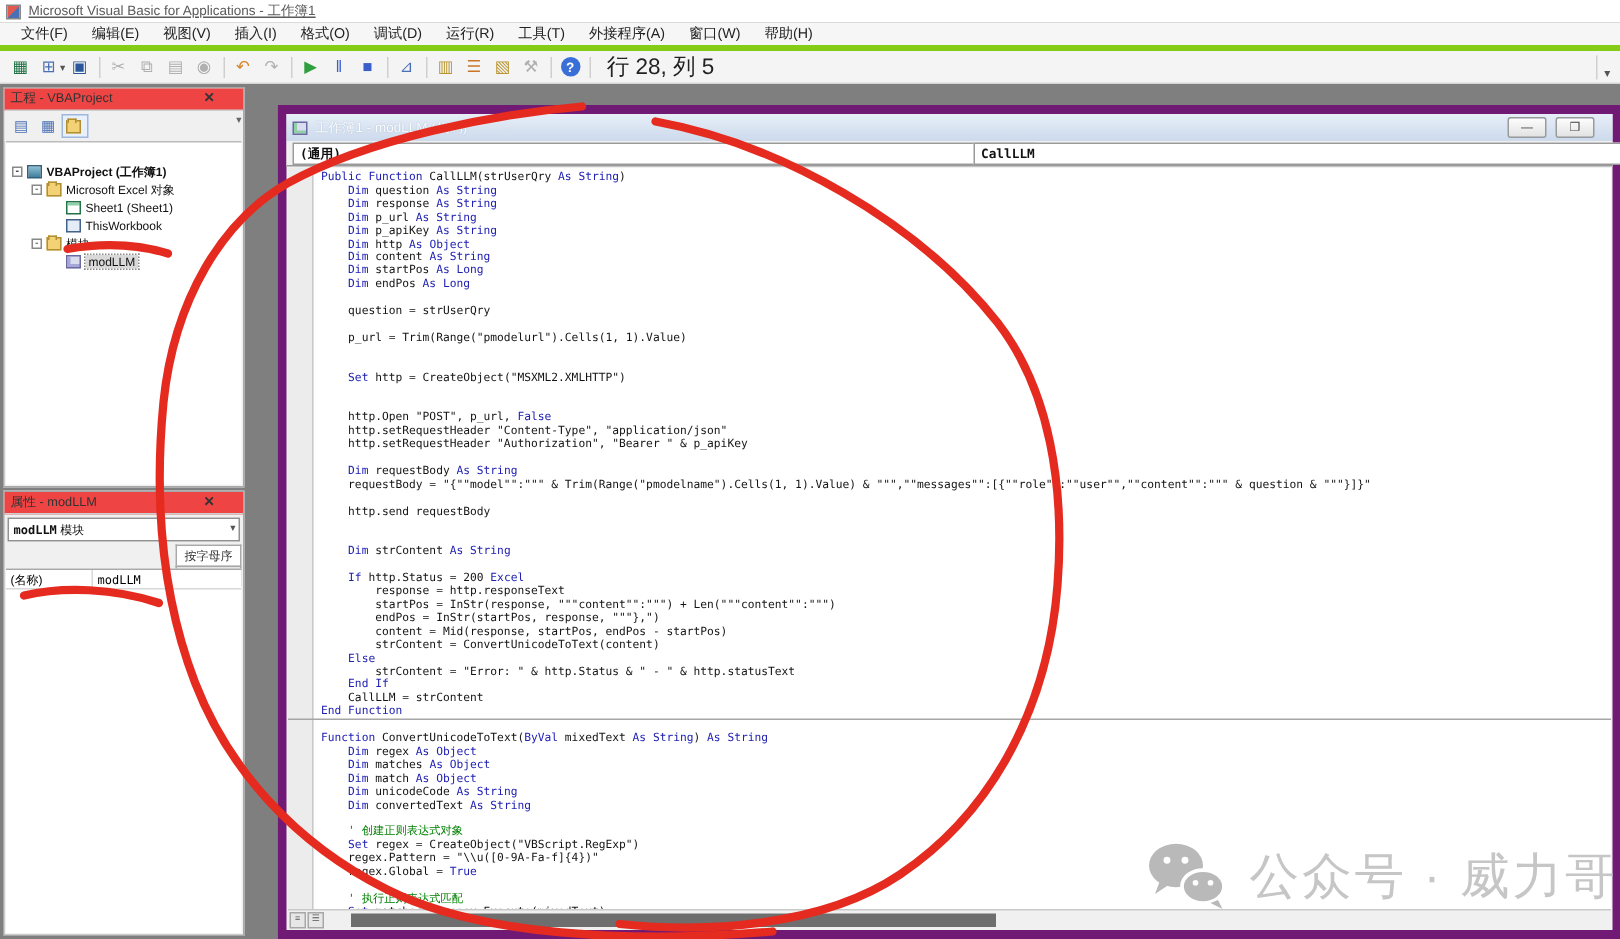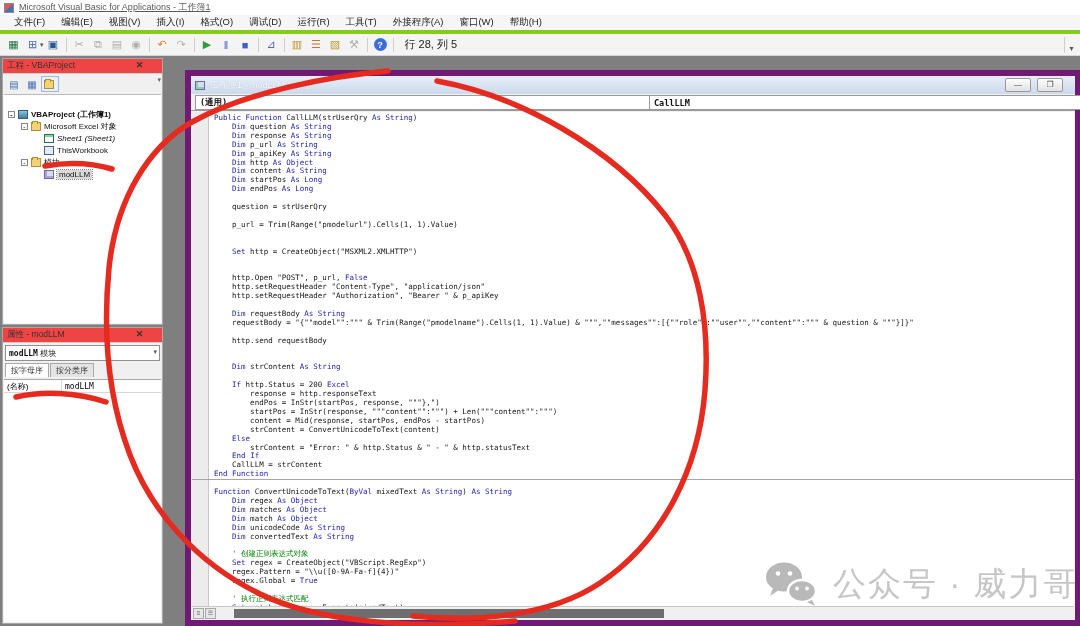--- a/index.html
+++ b/index.html
@@ -12,21 +12,21 @@
   #titlebar .title-text { font-size:9px; color:#5a5a5a;text-decoration:underline; }
 
   #menubar { position:absolute; left:0; top:15px; width:1080px; height:19px; background:#f6f6f6; border-bottom:4px solid #84cc16; display:flex; align-items:center; padding-left:6px; }
   .menu-item { font-size:9.5px; color:#222; padding:2px 8px; cursor:default; }
 
   #toolbar { position:absolute; left:0; top:34px; width:1080px; height:22px; background:#f4f4f4; border-bottom:1px solid #d6d6d6; display:flex; align-items:center; padding-left:4px; }
   .tb-icon { width:17px; height:17px; display:flex; align-items:center; justify-content:center; font-size:11px; margin:0 1px; }
   .tb-icon.round-bg { width:13px; height:13px; border-radius:50%; font-size:9px; font-weight:bold; margin:0 3px; }
   .tb-sep { width:1px; height:14px; background:#cfcfcf; margin:0 3px; }
   .tb-dd { font-size:7px; color:#555; margin-left:-2px; }
-  #cursor-pos { font-size:11px; color:#222; margin-left:8px; }
+  #cursor-pos { font-size:15px; color:#222; margin-left:8px; }
   #toolbar-overflow { position:absolute; right:2px; top:3px; width:14px; height:16px; border-left:1px solid #cfcfcf; font-size:8px; color:#555; display:flex; align-items:flex-end; justify-content:center; }
 
   
   .panel { position:absolute; left:2px; width:161px; background:#f0f0f0; border:1px solid #a8a8a8; }
   #project-panel { top:58px; height:267px; }
   #properties-panel { top:327px; height:297px; }
   .panel-header { height:15px; background:#ef4444; border-bottom:1px solid #cfcfcf; display:flex; align-items:center; padding:0 16px 0 4px; }
   .panel-header .ph-text { flex:1; font-size:8.5px; color:#333; }
   .panel-close { width:13px; height:12px; font-size:9px; line-height:11px; text-align:center; color:#333; font-weight:bold; }
 
@@ -46,21 +46,21 @@
   .folder-icon::before { content:''; position:absolute; left:0; top:-2px; width:4px; height:2px; background:#f3d276; border:1px solid #b08f35; border-bottom:none; }
   .sheet-icon { background:#ffffff; border:1px solid #217346; box-shadow:inset 0 2px 0 #8fd0a9; }
   .workbook-icon { background:#e4ecf7; border:1px solid #44618c; }
   .module-icon { background:#dcdcf0; border:1px solid #6a6aa0; box-shadow:inset 2px -2px 0 #a6a6d8; }
   .tree-label.selected { background:#d9d9d9; outline:1px dotted #888; padding:0 2px; }
 
   #prop-selector { height:16px; margin:2px 2px 0 2px; background:#fff; border:1px solid #919191; display:flex; align-items:center; padding-left:3px; position:relative; }
   #prop-selector .sel-text { font-size:8px; color:#111; }
   #prop-selector .sel-text b { font-family:"DejaVu Sans Mono", monospace; }
   .combo-arrow { position:absolute; right:2px; top:2px; font-size:7px; color:#555; }
-  #prop-tabs { height:15px; display:flex; align-items:flex-start; padding-left:2px; margin-top:2px; }
+  #prop-tabs { height:15px; display:flex; align-items:flex-end; padding-left:2px; margin-top:2px;flex-direction:column; }
   .prop-tab { font-size:8px; padding:1px 5px 1px 5px; border:1px solid #a8a8a8; border-bottom:none; background:#e4e4e4; color:#333; margin-right:1px; }
   .prop-tab.active { background:#fff; }
   #prop-grid { position:absolute; top:51px; bottom:1px; left:1px; right:1px; background:#fff; border-top:1px solid #a8a8a8; }
   .prop-row { display:flex; height:13px; border-bottom:1px solid #d8d8d8; font-size:8px; align-items:center; }
   .prop-cell-name { width:58px; border-right:1px solid #d8d8d8; padding-left:3px; height:100%; display:flex; align-items:center; }
   .prop-cell-value { padding-left:3px; font-family:"DejaVu Sans Mono", monospace; }
 
   
   #code-window { position:absolute; left:185px; top:70px; width:896px; height:556px; background:#f0f0f0; border:6px solid #701a75; }
   #code-titlebar { height:18px; background:linear-gradient(#e7eef8,#ccdaec); display:flex; align-items:center; padding-left:4px; position:relative; }
@@ -166,21 +166,21 @@
       <div class="tree-row bold" style="padding-left: 4px;">
         <span class="expander">-</span>
         <span class="ticon project-icon"></span>
         <span class="tree-label">VBAProject (工作簿1)</span>
       </div>
       <div class="tree-row" style="padding-left: 17px;">
         <span class="expander">-</span>
         <span class="ticon folder-icon"></span>
         <span class="tree-label">Microsoft Excel 对象</span>
       </div>
-      <div class="tree-row" style="padding-left: 30px; font-style: italic;">
+      <div class="tree-row" style="padding-left: 30px;">
         <span class="exp-spacer"></span>
         <span class="ticon sheet-icon"></span>
         <span class="tree-label">Sheet1 (Sheet1)</span>
       </div>
       <div class="tree-row" style="padding-left: 30px;">
         <span class="exp-spacer"></span>
         <span class="ticon workbook-icon"></span>
         <span class="tree-label">ThisWorkbook</span>
       </div>
       <div class="tree-row" style="padding-left: 17px;">
@@ -261,22 +261,22 @@
         <div class="code-line">    <span class="kw">Dim</span> requestBody <span class="kw">As</span> <span class="kw">String</span></div>
         <div class="code-line">    requestBody = "{""model"":""" &amp; Trim(Range("pmodelname").Cells(1, 1).Value) &amp; """,""messages"":[{""role"":""user"",""content"":""" &amp; question &amp; """}]}"</div>
         <div class="code-line">&nbsp;</div>
         <div class="code-line">    http.send requestBody</div>
         <div class="code-line">&nbsp;</div>
         <div class="code-line">&nbsp;</div>
         <div class="code-line">    <span class="kw">Dim</span> strContent <span class="kw">As</span> <span class="kw">String</span></div>
         <div class="code-line">&nbsp;</div>
         <div class="code-line">    <span class="kw">If</span> http.Status = 200 <span class="kw">Excel</span></div>
         <div class="code-line">        response = http.responseText</div>
+        <div class="code-line">        startPos = InStr(response, """content"":""") + Len("""content"":""")</div>
         <div class="code-line">        endPos = InStr(startPos, response, """},")</div>
-        <div class="code-line">        startPos = InStr(response, """content"":""") + Len("""content"":""")</div>
         <div class="code-line">        content = Mid(response, startPos, endPos - startPos)</div>
         <div class="code-line">        strContent = ConvertUnicodeToText(content)</div>
         <div class="code-line">    <span class="kw">Else</span></div>
         <div class="code-line">        strContent = "Error: " &amp; http.Status &amp; " - " &amp; http.statusText</div>
         <div class="code-line">    <span class="kw">End</span> <span class="kw">If</span></div>
         <div class="code-line">    CallLLM = strContent</div>
         <div class="code-line proc-sep"><span class="kw">End</span> <span class="kw">Function</span></div>
         <div class="code-line">&nbsp;</div>
         <div class="code-line"><span class="kw">Function</span> ConvertUnicodeToText(<span class="kw">ByVal</span> mixedText <span class="kw">As</span> <span class="kw">String</span>) <span class="kw">As</span> <span class="kw">String</span></div>
         <div class="code-line">    <span class="kw">Dim</span> regex <span class="kw">As</span> <span class="kw">Object</span></div>

